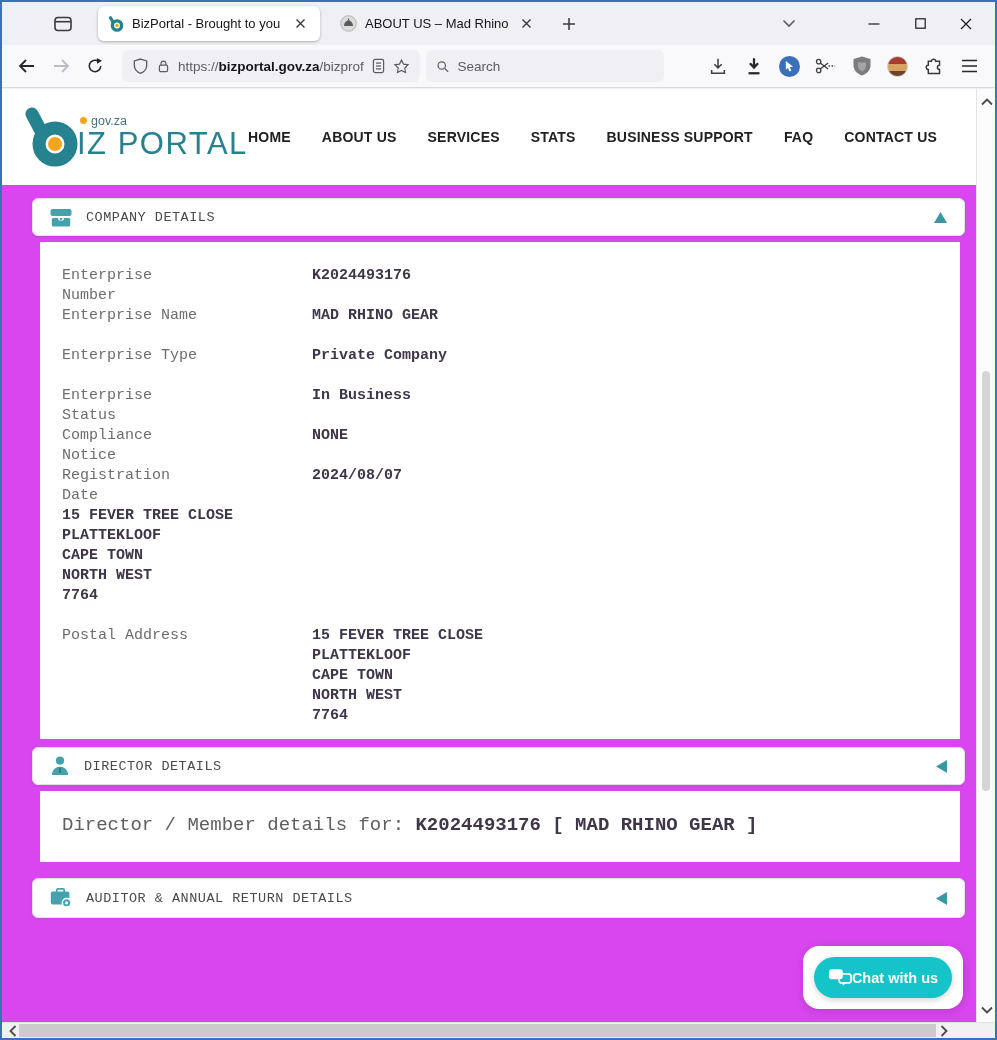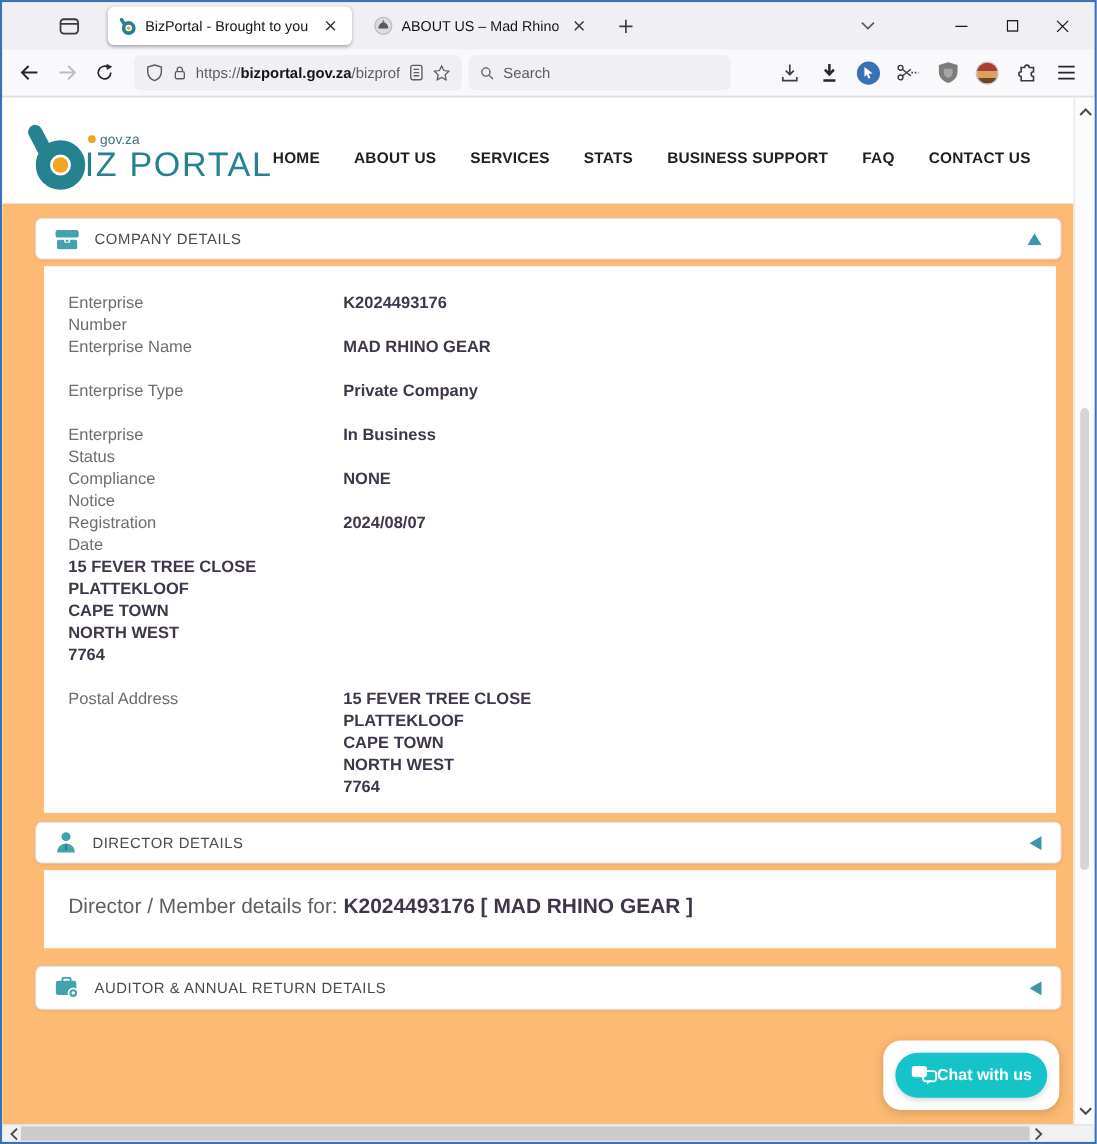--- a/index.html
+++ b/index.html
@@ -30,30 +30,30 @@
   .search-input { border:none; outline:none; background:transparent; font:13.5px "Liberation Sans", sans-serif; color:#5b5b66; width:100%; }
   .search-input::placeholder { color:#5b5b66; }
   .toolbar-icons { margin-left:auto; display:flex; align-items:center; gap:5px; padding-right:2px; }
   .tool-btn { width:31px; height:31px; border-radius:6px; }
   .avatar { width:21px; height:21px; border-radius:50%; background:linear-gradient(180deg,#a93b30 0 38%,#d8a263 38% 72%,#6f4326 72%); border:1px solid #c8c8c8; }
   .blue-cursor-bg { width:21px; height:21px; border-radius:50%; background:#3a70b8; }
   .ublock-badge svg { display:block; }
 
   
   .viewport { position:absolute; top:87px; left:0; right:0; bottom:16px; background:#fff; overflow:hidden; }
-  .site-header { height:108px; background:#fff; display:flex; align-items:center; padding:16px 22px; }
+  .site-header { height:96px; background:#fff; display:flex; align-items:center; padding:16px 22px; }
   .logo { display:flex; align-items:center; }
   .logo-text { display:flex; flex-direction:column; margin-left:-3px; }
   .govline { display:flex; align-items:center; gap:4px; font-size:12.5px; color:#43727b; margin-left:3px; }
   .govdot { width:7px; height:7px; border-radius:50%; background:#f2a51e; }
   .wordmark { font-size:31px; letter-spacing:1.5px; color:#27828f; line-height:1.05; }
   .mainnav { margin-left:auto; display:flex; gap:31px; padding-right:36px; }
   .mainnav a { font-size:14px; font-weight:700; color:#202020; text-decoration:none; letter-spacing:.2px; cursor:pointer; }
 
-  .page { position:absolute; top:96px; left:0; right:19px; bottom:0; background:#fdba74; overflow:hidden; }
+  .page { position:absolute; top:96px; left:0; right:19px; bottom:0; background:#d946ef; overflow:hidden;font-family:Liberation Mono, monospace; }
   .section-card { margin:13px 11px 0 30px; height:38px; background:#fff; border:1px solid #e2e2e4; border-radius:6px; display:flex; align-items:center; padding:0 17px; box-shadow:0 1px 3px rgba(0,0,0,.07); cursor:pointer; }
   .section-card.director { margin-top:8px; }
   .section-card.auditor { margin-top:16px; height:40px; }
   .section-title { font-size:13.5px; color:#4a4a4a; letter-spacing:.5px; margin-left:14px; }
   .tri { margin-left:auto; }
 
   .panel { margin:6px 16px 0 38px; background:#fff; }
   .company-panel { padding:24px 22px 13px; }
   .frow { display:flex; font-size:15px; line-height:20px; min-height:40px; }
   .frow.addr { min-height:0; }

